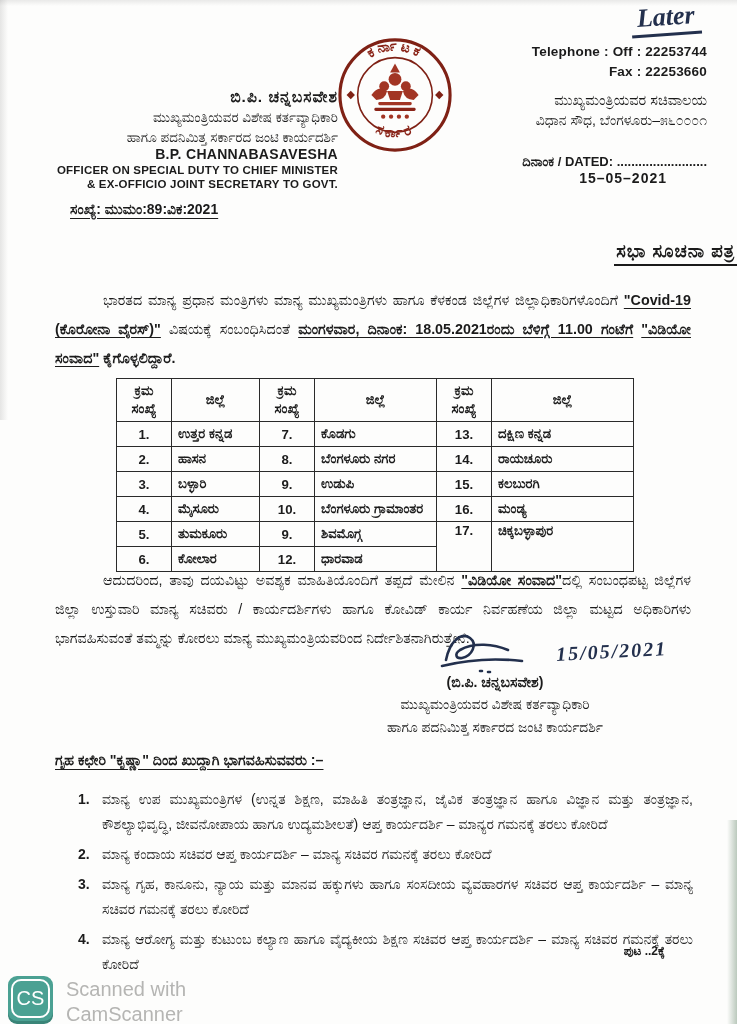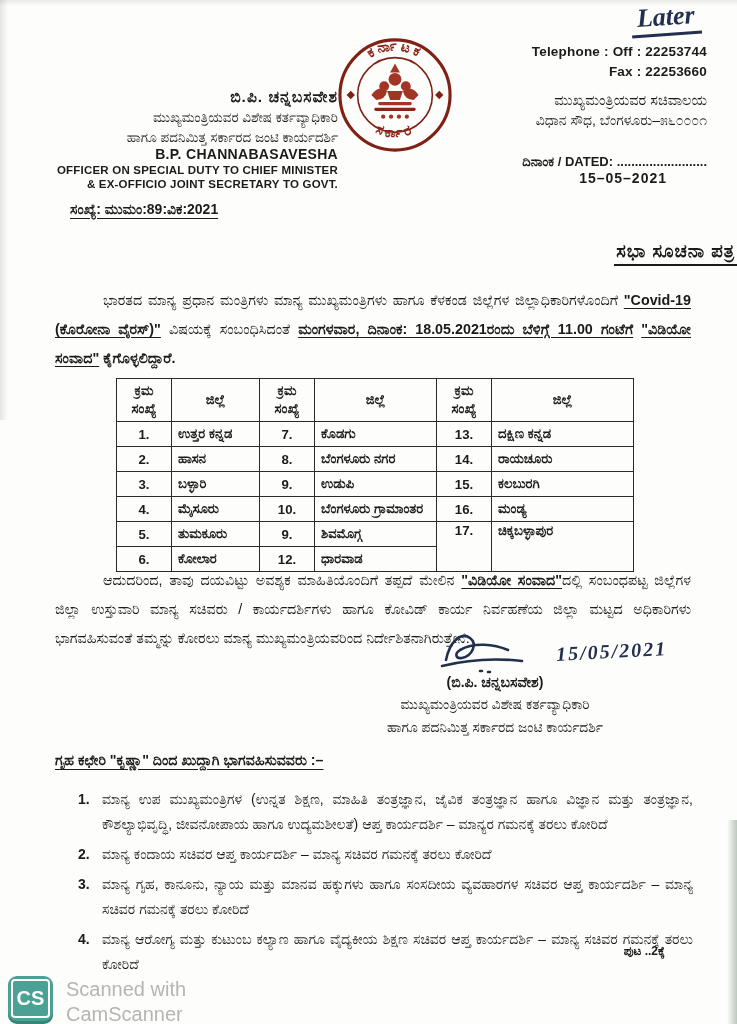--- a/index.html
+++ b/index.html
@@ -84,23 +84,23 @@
   .li{display:flex;margin-bottom:5px;}
   .li .num{width:24px;flex:none;font-size:14px;font-weight:bold;line-height:25px;}
   .li .txt{flex:1;font-size:14px;line-height:25px;text-align:justify;}
 
   .page-note{position:absolute;right:72px;top:944px;font-size:12px;font-weight:bold;}
 
   
   .wm{position:absolute;left:8px;top:976px;display:flex;align-items:flex-start;}
   .cs-logo{position:relative;width:45px;height:45px;background:#4ba193;border-radius:9px;
       box-shadow:0 3px 0 #3a8578;flex:none;}
-  .cs-inner{position:absolute;inset:3px;border:2.5px solid #ffffff;border-radius:4px;
+  .cs-inner{position:absolute;inset:3px;border:2.5px solid #ffffff;border-radius:10px;
       display:flex;align-items:center;justify-content:center;
-      font-size:20px;font-weight:bold;color:#ffffff;letter-spacing:0;}
+      font-size:20px;font-weight:normal;color:#ffffff;letter-spacing:0;}
   .wm-text{margin-left:13px;color:#b5b5b3;font-size:20px;line-height:25px;margin-top:1px;}
 </style>
 </head>
 <body>
 
 <div class="page">
 
   <div class="edge-top"></div>
   <div class="edge-left"></div>
   <div class="edge-right"></div>

